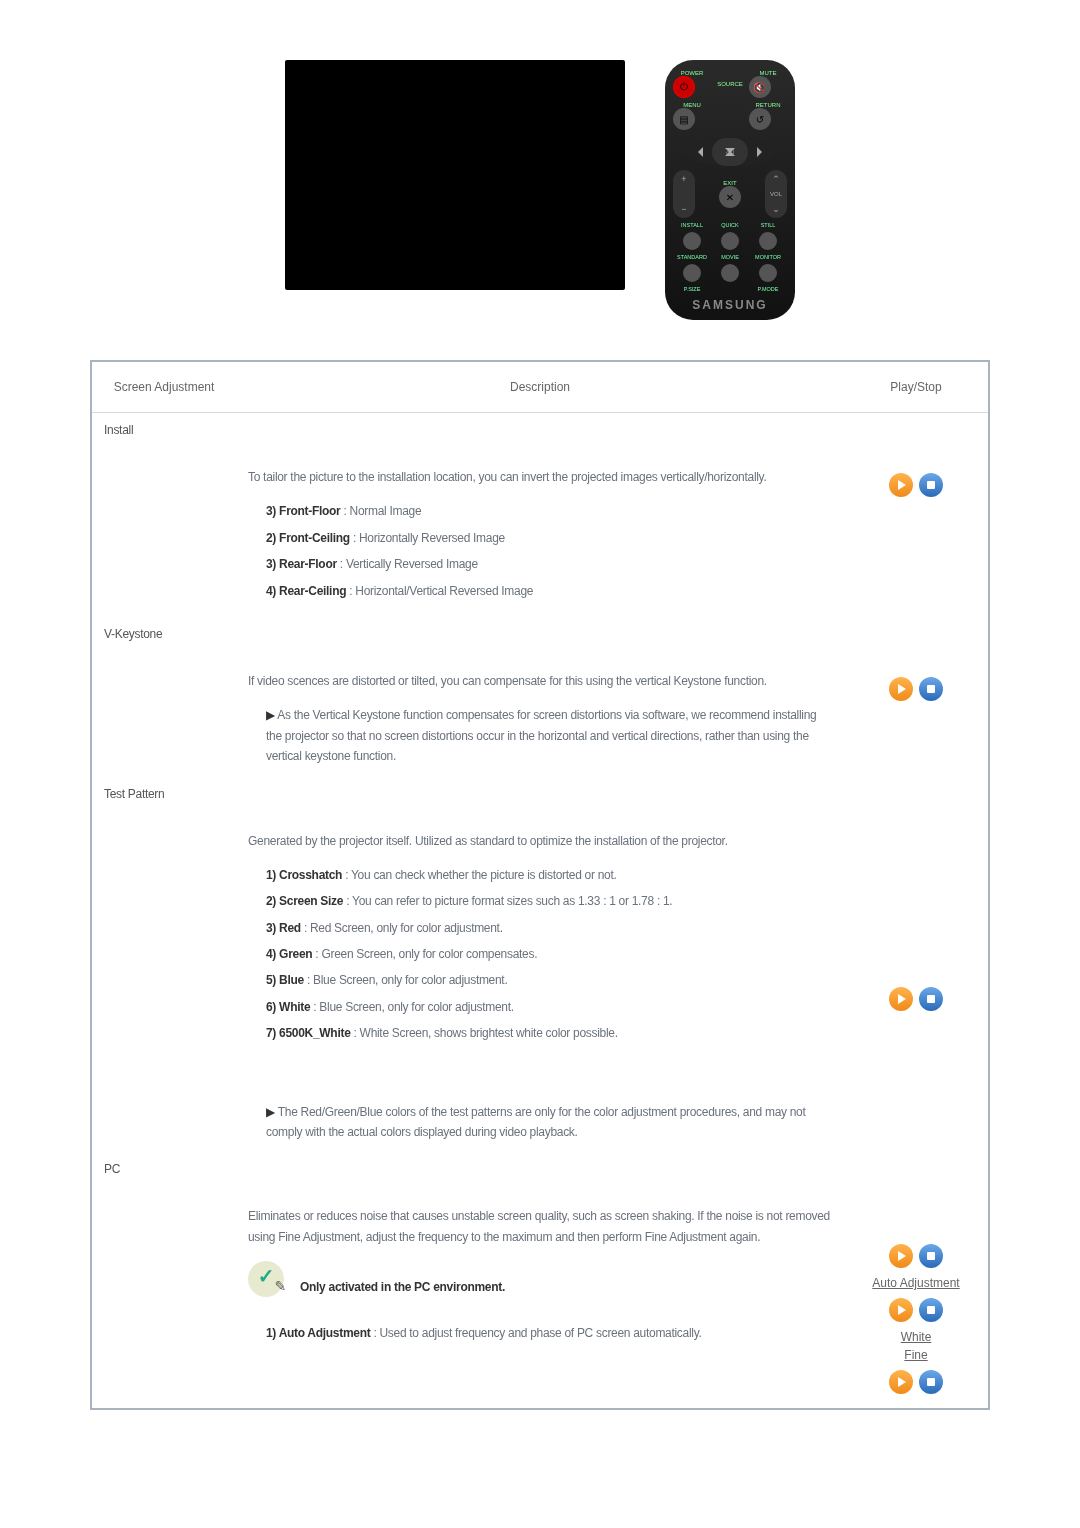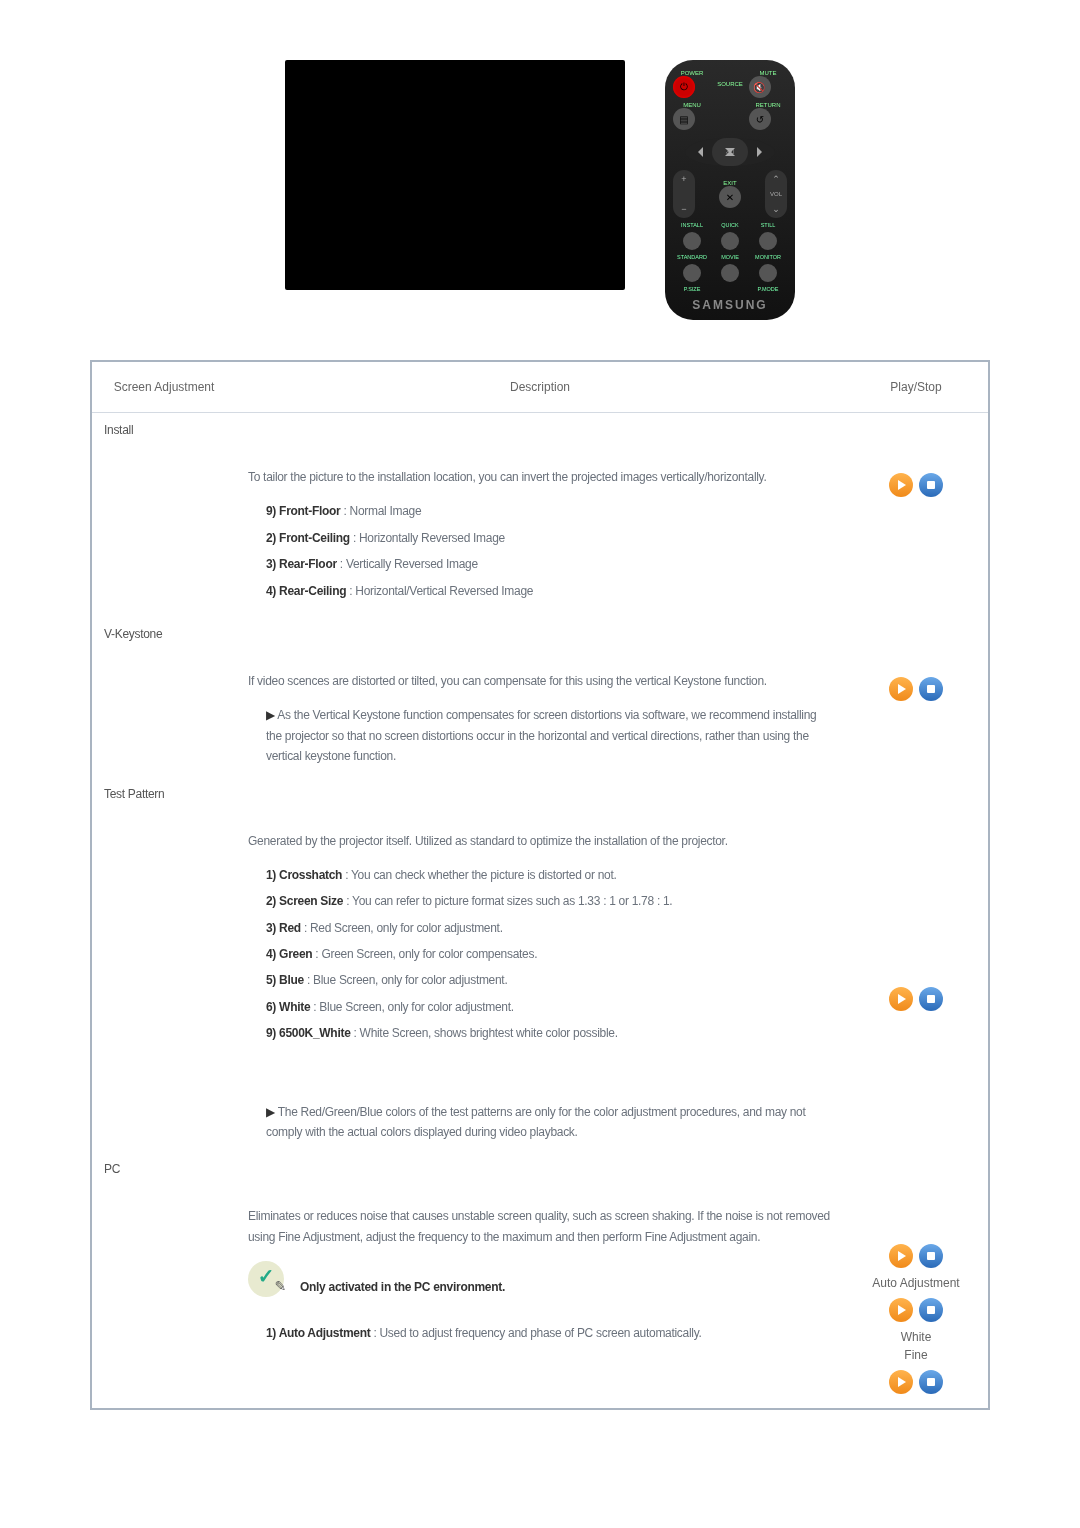--- a/index.html
+++ b/index.html
@@ -216,21 +216,21 @@
   position: absolute;
   top: -2px;
 }
 .note-pc .note-icon::after {
   content: "✎";
   position: absolute;
   bottom: -2px; right: -2px;
   font-size: 14px;
   color: #555;
 }
-.pc-stack div { margin: 4px 0; }
+.pc-stack div { margin: 4px 0; text-decoration: underline; }
 </style>
 </head>
 <body>
 
 <div class="page">
 
   <div class="hero">
     <div class="video-box"></div>
     <div class="remote">
       <div class="remote-row">
@@ -315,21 +315,21 @@
         <th>Play/Stop</th>
       </tr>
     </thead>
     <tbody>
 
       <tr>
         <td class="col-name">Install</td>
         <td class="col-desc">
           <div class="intro">To tailor the picture to the installation location, you can invert the projected images vertically/horizontally.</div>
           <div class="list">
-            <div><span class="bold">9) Front-Floor</span><span> : Normal Image</span></div>
+            <div><span class="bold">3) Front-Floor</span><span> : Normal Image</span></div>
             <div><span class="bold">2) Front-Ceiling</span><span> : Horizontally Reversed Image</span></div>
             <div><span class="bold">3) Rear-Floor</span><span> : Vertically Reversed Image</span></div>
             <div><span class="bold">4) Rear-Ceiling</span><span> : Horizontal/Vertical Reversed Image</span></div>
           </div>
         </td>
         <td class="col-play">
           <div style="height:50px"></div>
           <div class="play-stop">
             <span class="icon-play"></span>
             <span class="icon-stop"></span>
@@ -356,21 +356,21 @@
         <td class="col-name">Test Pattern</td>
         <td class="col-desc">
           <div class="intro">Generated by the projector itself. Utilized as standard to optimize the installation of the projector.</div>
           <div class="list">
             <div><span class="bold">1) Crosshatch</span><span> : You can check whether the picture is distorted or not.</span></div>
             <div><span class="bold">2) Screen Size</span><span> : You can refer to picture format sizes such as 1.33 : 1 or 1.78 : 1.</span></div>
             <div><span class="bold">3) Red</span><span> : Red Screen, only for color adjustment.</span></div>
             <div><span class="bold">4) Green</span><span> : Green Screen, only for color compensates.</span></div>
             <div><span class="bold">5) Blue</span><span> : Blue Screen, only for color adjustment.</span></div>
             <div><span class="bold">6) White</span><span> : Blue Screen, only for color adjustment.</span></div>
-            <div><span class="bold">9) 6500K_White</span><span> : White Screen, shows brightest white color possible.</span></div>
+            <div><span class="bold">7) 6500K_White</span><span> : White Screen, shows brightest white color possible.</span></div>
           </div>
           <div style="height:40px"></div>
           <div class="bullet">The Red/Green/Blue colors of the test patterns are only for the color adjustment procedures, and may not comply with the actual colors displayed during video playback.</div>
         </td>
         <td class="col-play">
           <div style="height:200px"></div>
           <div class="play-stop">
             <span class="icon-play"></span>
             <span class="icon-stop"></span>
           </div>

